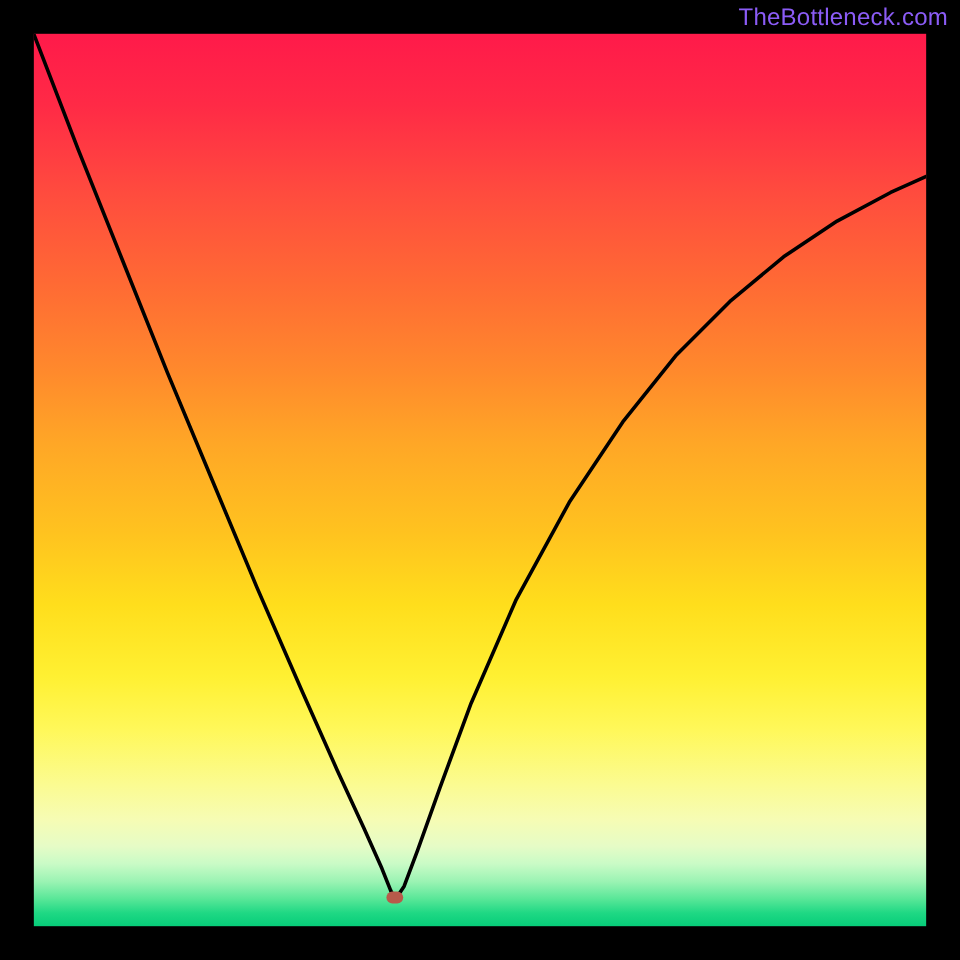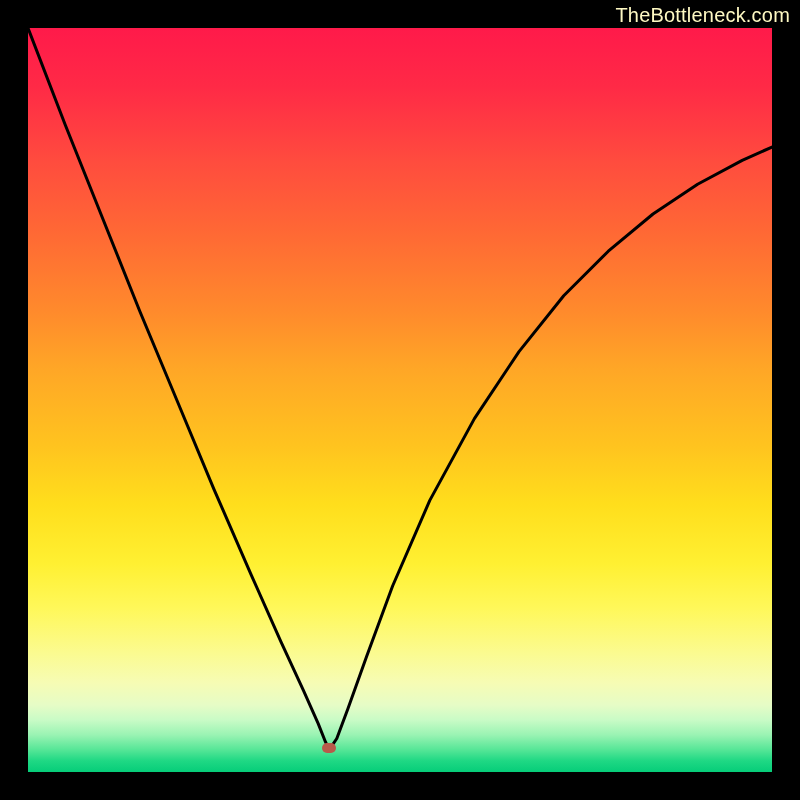--- a/index.html
+++ b/index.html
@@ -62,21 +62,21 @@
     width: 14px;
     height: 10px;
     border-radius: 5px;
     background: #b85a4a;
     transform: translate(-50%, -50%);
   }
   .watermark {
     position: absolute;
     top: 4px;
     right: 10px;
-    color: #fef9c3;
+    color: #8b5cf6;
     font-size: 20px;
     letter-spacing: 0.2px;
     font-weight: 500;
   }
 </style>
 </head>
 <body>
 
 <div class="frame">
   <div class="watermark">TheBottleneck.com</div>

